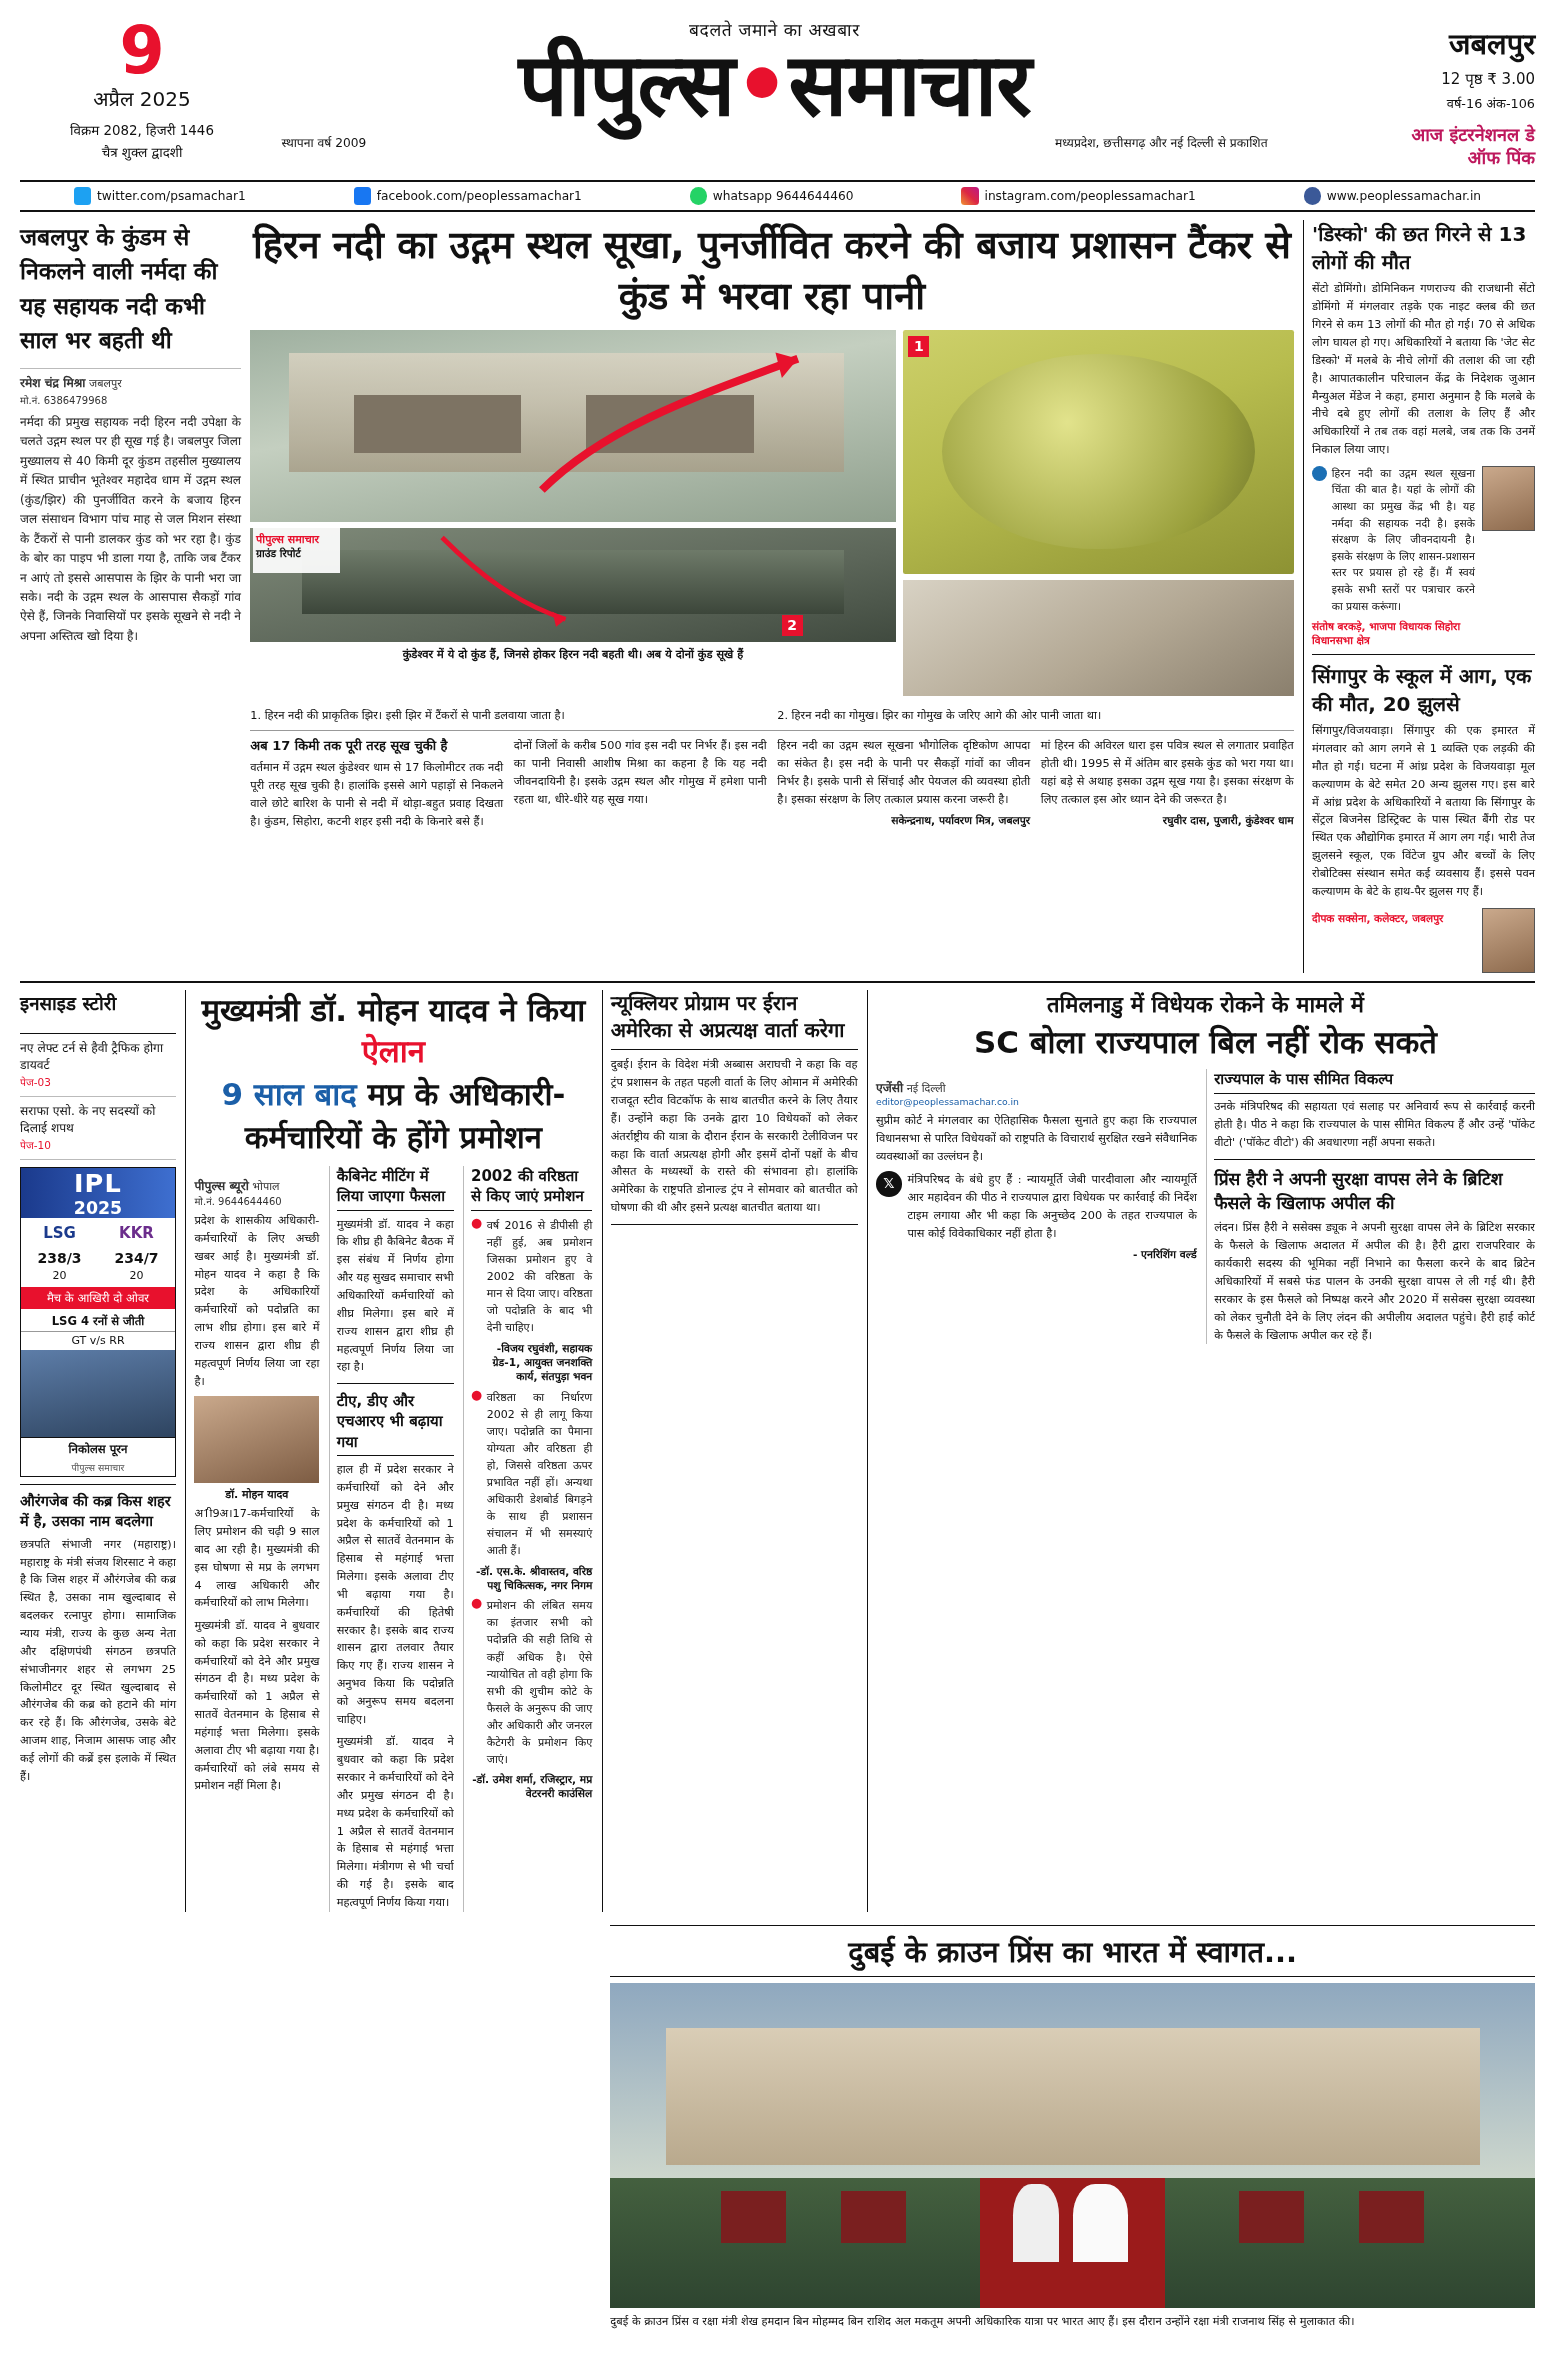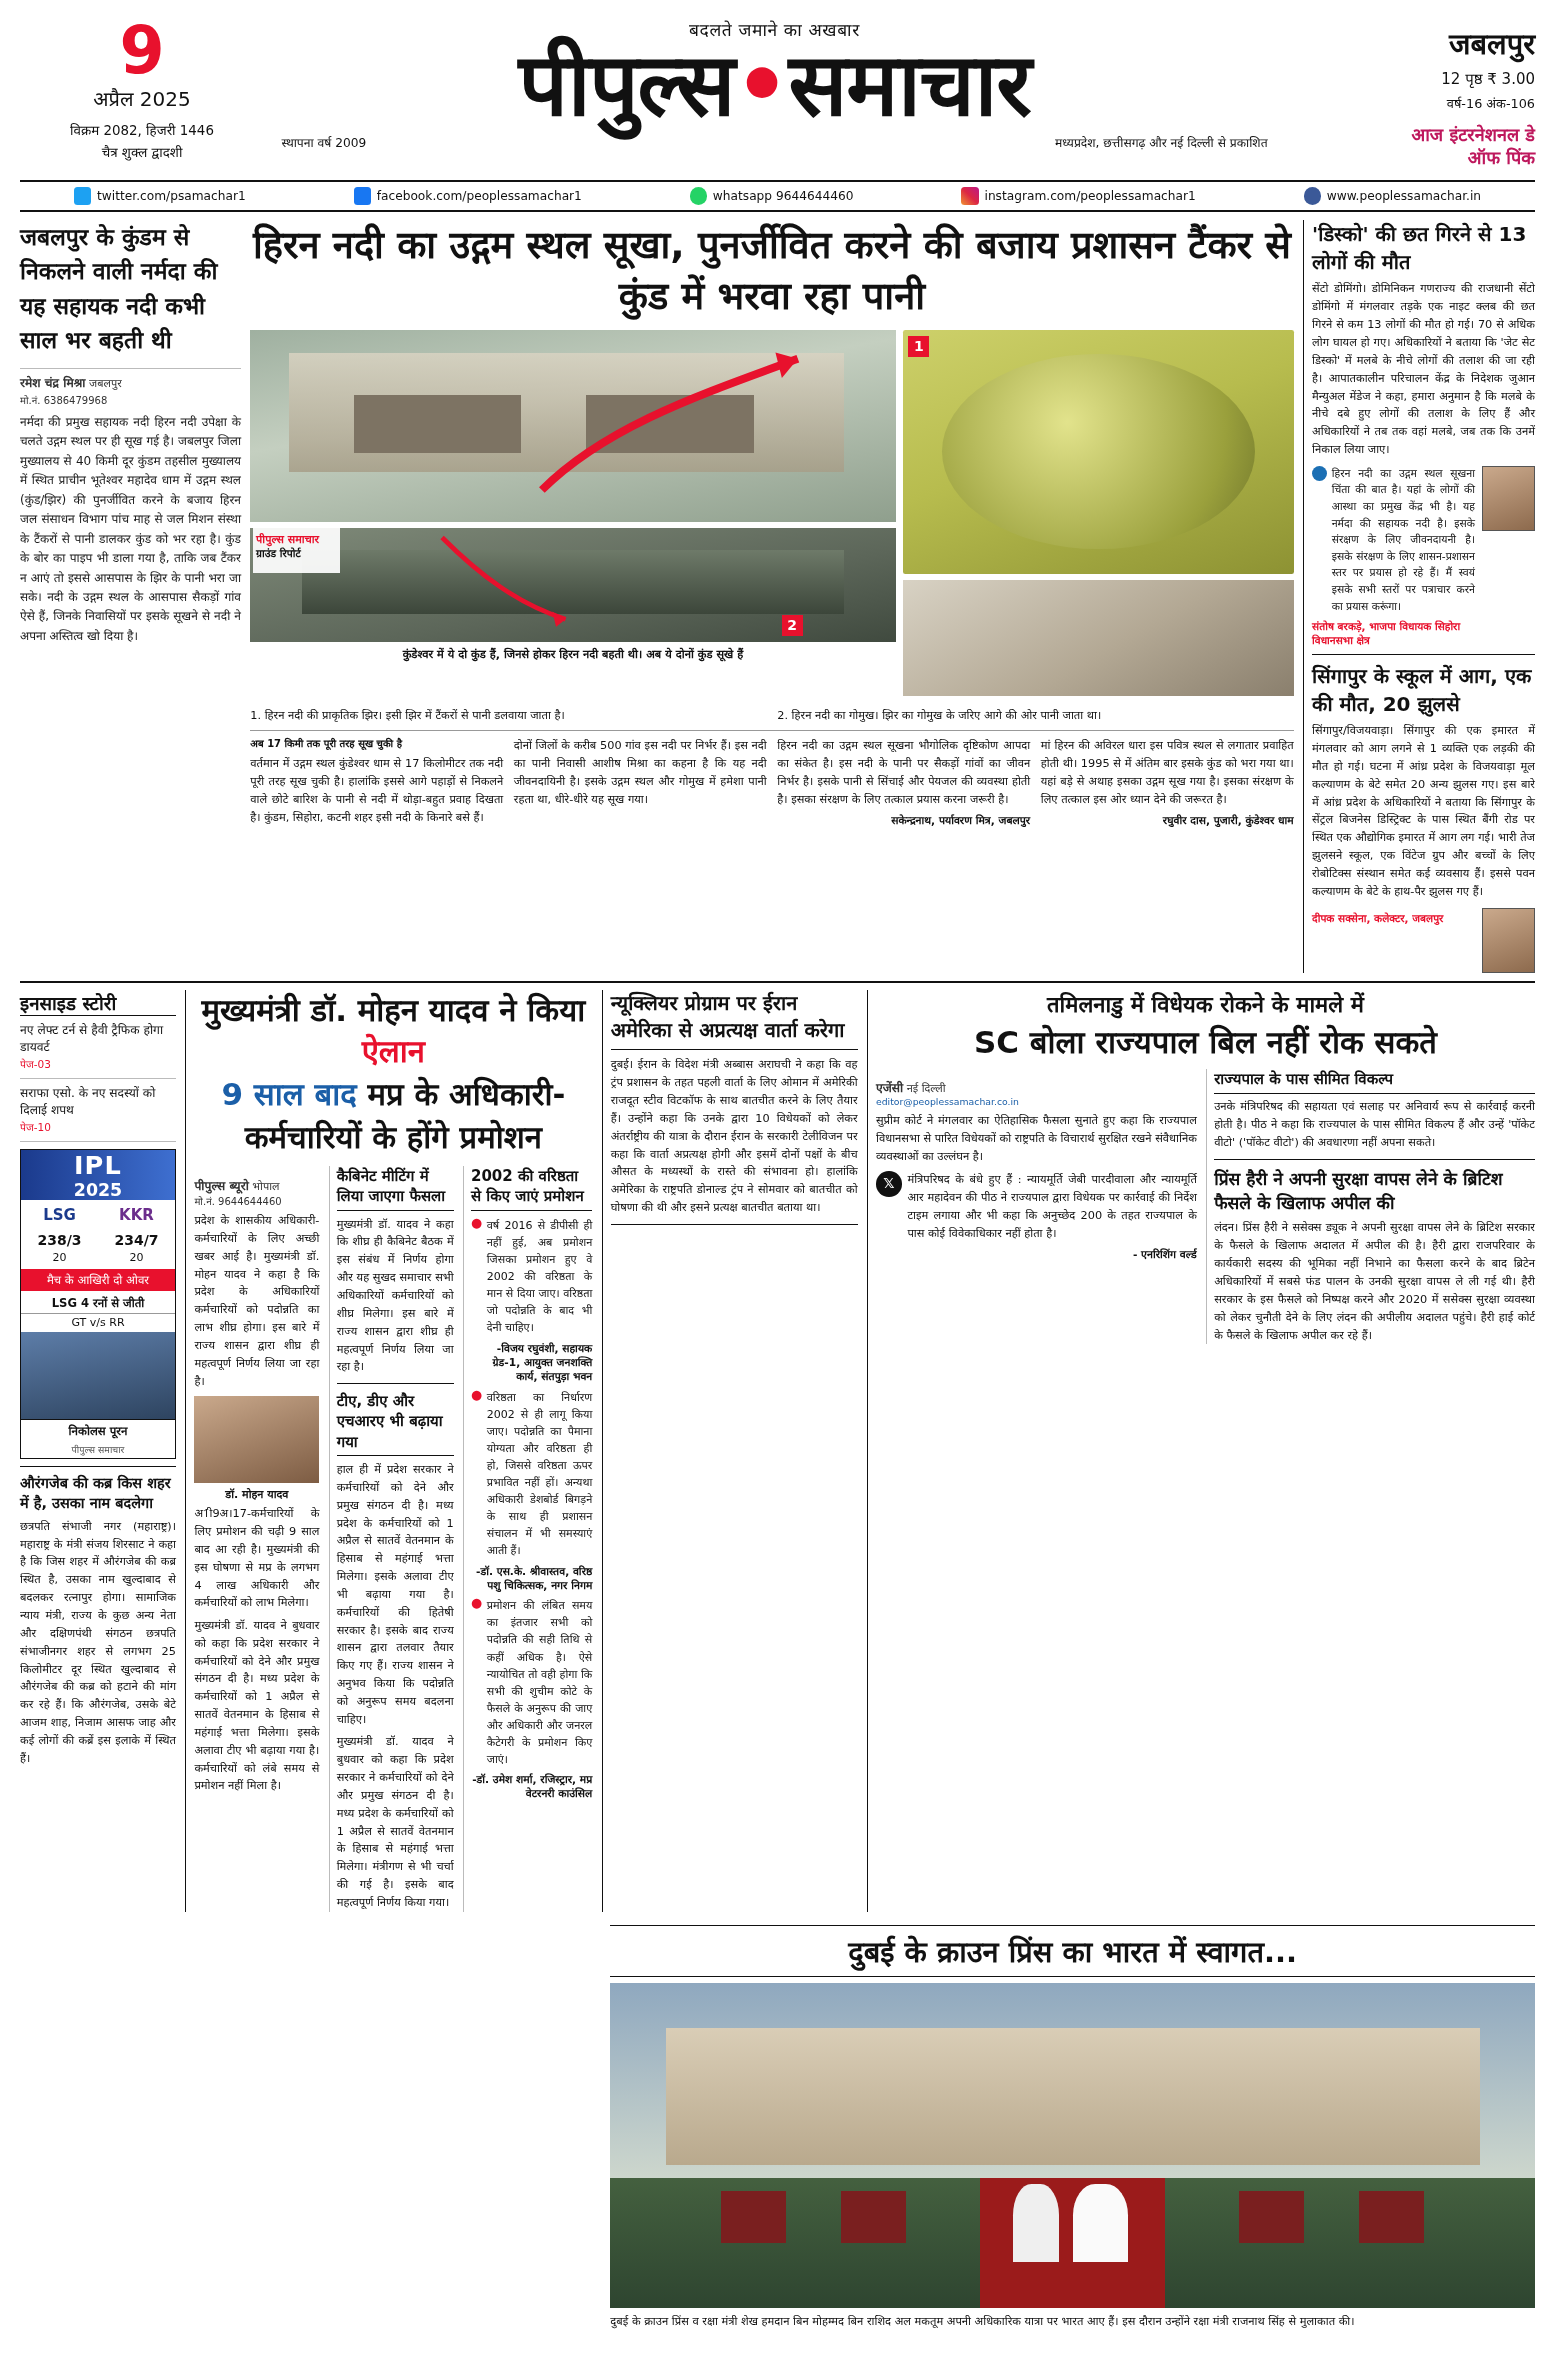--- a/index.html
+++ b/index.html
@@ -67,21 +67,21 @@
   .qbullet { width: 15px; height: 15px; border-radius: 50%; background: #1b6fb4; flex: 0 0 15px; }
   .qname { font-size: 10.5px; font-weight: bold; color: #E8112D; margin-top: 3.5px; }
 
   
   .sec2 { display: flex; gap: 9.3px; margin-top: 8.1px; border-top: 2.3px solid #111; padding-top: 7px; }
   .c1 { width: 156px; }
   .c2 { width: 407px; border-left: 1.2px solid #111; padding-left: 8.1px;}
   .c3 { width: 256px; border-left: 1.2px solid #111; padding-left: 8.1px;}
   .c4 { flex: 1; border-left: 1.2px solid #111; padding-left: 8.1px;}
 
-  .inside-title { font-size: 18.6px; font-weight: bold; color: #111; border-bottom: 1.7px solid #111; padding-bottom: 0; }
+  .inside-title { font-size: 18.6px; font-weight: bold; color: #111; border-bottom: 1.7px solid #111; padding-bottom: 18px; }
   .inside-item { font-size: 12.2px; line-height: 1.45; padding: 5.8px 0; border-bottom: 0.6px solid #bbb; }
   .inside-item .pg { color: #E8112D; font-size: 10.5px; }
 
   .ipl { border: 1.7px solid #111; margin-top: 7px; }
   .ipl-hd { background: linear-gradient(90deg,#1b3a8c,#3e6fd0); color: #fff; text-align: center; padding: 0 0; }
   .ipl-hd .l1 { font-size: 25.6px; font-weight: bold; letter-spacing: 1.2px; }
   .ipl-teams { display: flex; }
   .ipl-team { flex: 1; text-align: center; padding: 5.8px 0; font-size: 15px; font-weight: bold; }
   .ipl-t1 { color: #1b3a8c; }
   .ipl-t2 { color: #6b2d8c; }
@@ -213,21 +213,21 @@
 
       <div style="display:flex;gap:10.5px;margin-top:7px">
         <div style="flex:1" class="cap">1. हिरन नदी की प्राकृतिक झिर। इसी झिर में टैंकरों से पानी डलवाया जाता है।</div>
         <div style="flex:1" class="cap">2. हिरन नदी का गोमुख। झिर का गोमुख के जरिए आगे की ओर पानी जाता था।</div>
       </div>
 
       <div class="rule-thin"></div>
 
       <div style="display:flex;gap:10.5px">
         <div style="flex:1">
-          <div style="font-size:10px;font-weight:bold;line-height:1.35">अब 17 किमी तक पूरी तरह सूख चुकी है</div>
+          <div style="font-size:13px;font-weight:bold;line-height:1.35">अब 17 किमी तक पूरी तरह सूख चुकी है</div>
           <div class="subcol" style="margin-top:4.6px">वर्तमान में उद्गम स्थल कुंडेश्वर धाम से 17 किलोमीटर तक नदी पूरी तरह सूख चुकी है। हालांकि इससे आगे पहाड़ों से निकलने वाले छोटे बारिश के पानी से नदी में थोड़ा-बहुत प्रवाह दिखता है। कुंडम, सिहोरा, कटनी शहर इसी नदी के किनारे बसे हैं।</div>
         </div>
         <div style="flex:1">
           <div class="subcol">दोनों जिलों के करीब 500 गांव इस नदी पर निर्भर हैं। इस नदी का पानी निवासी आशीष मिश्रा का कहना है कि यह नदी जीवनदायिनी है। इसके उद्गम स्थल और गोमुख में हमेशा पानी रहता था, धीरे-धीरे यह सूख गया।</div>
         </div>
         <div style="flex:1">
           <div class="subcol">हिरन नदी का उद्गम स्थल सूखना भौगोलिक दृष्टिकोण आपदा का संकेत है। इस नदी के पानी पर सैकड़ों गांवों का जीवन निर्भर है। इसके पानी से सिंचाई और पेयजल की व्यवस्था होती है। इसका संरक्षण के लिए तत्काल प्रयास करना जरूरी है।</div>
           <div class="sign">सकेन्द्रनाथ, पर्यावरण मित्र, जबलपुर</div>
         </div>
         <div style="flex:1">

